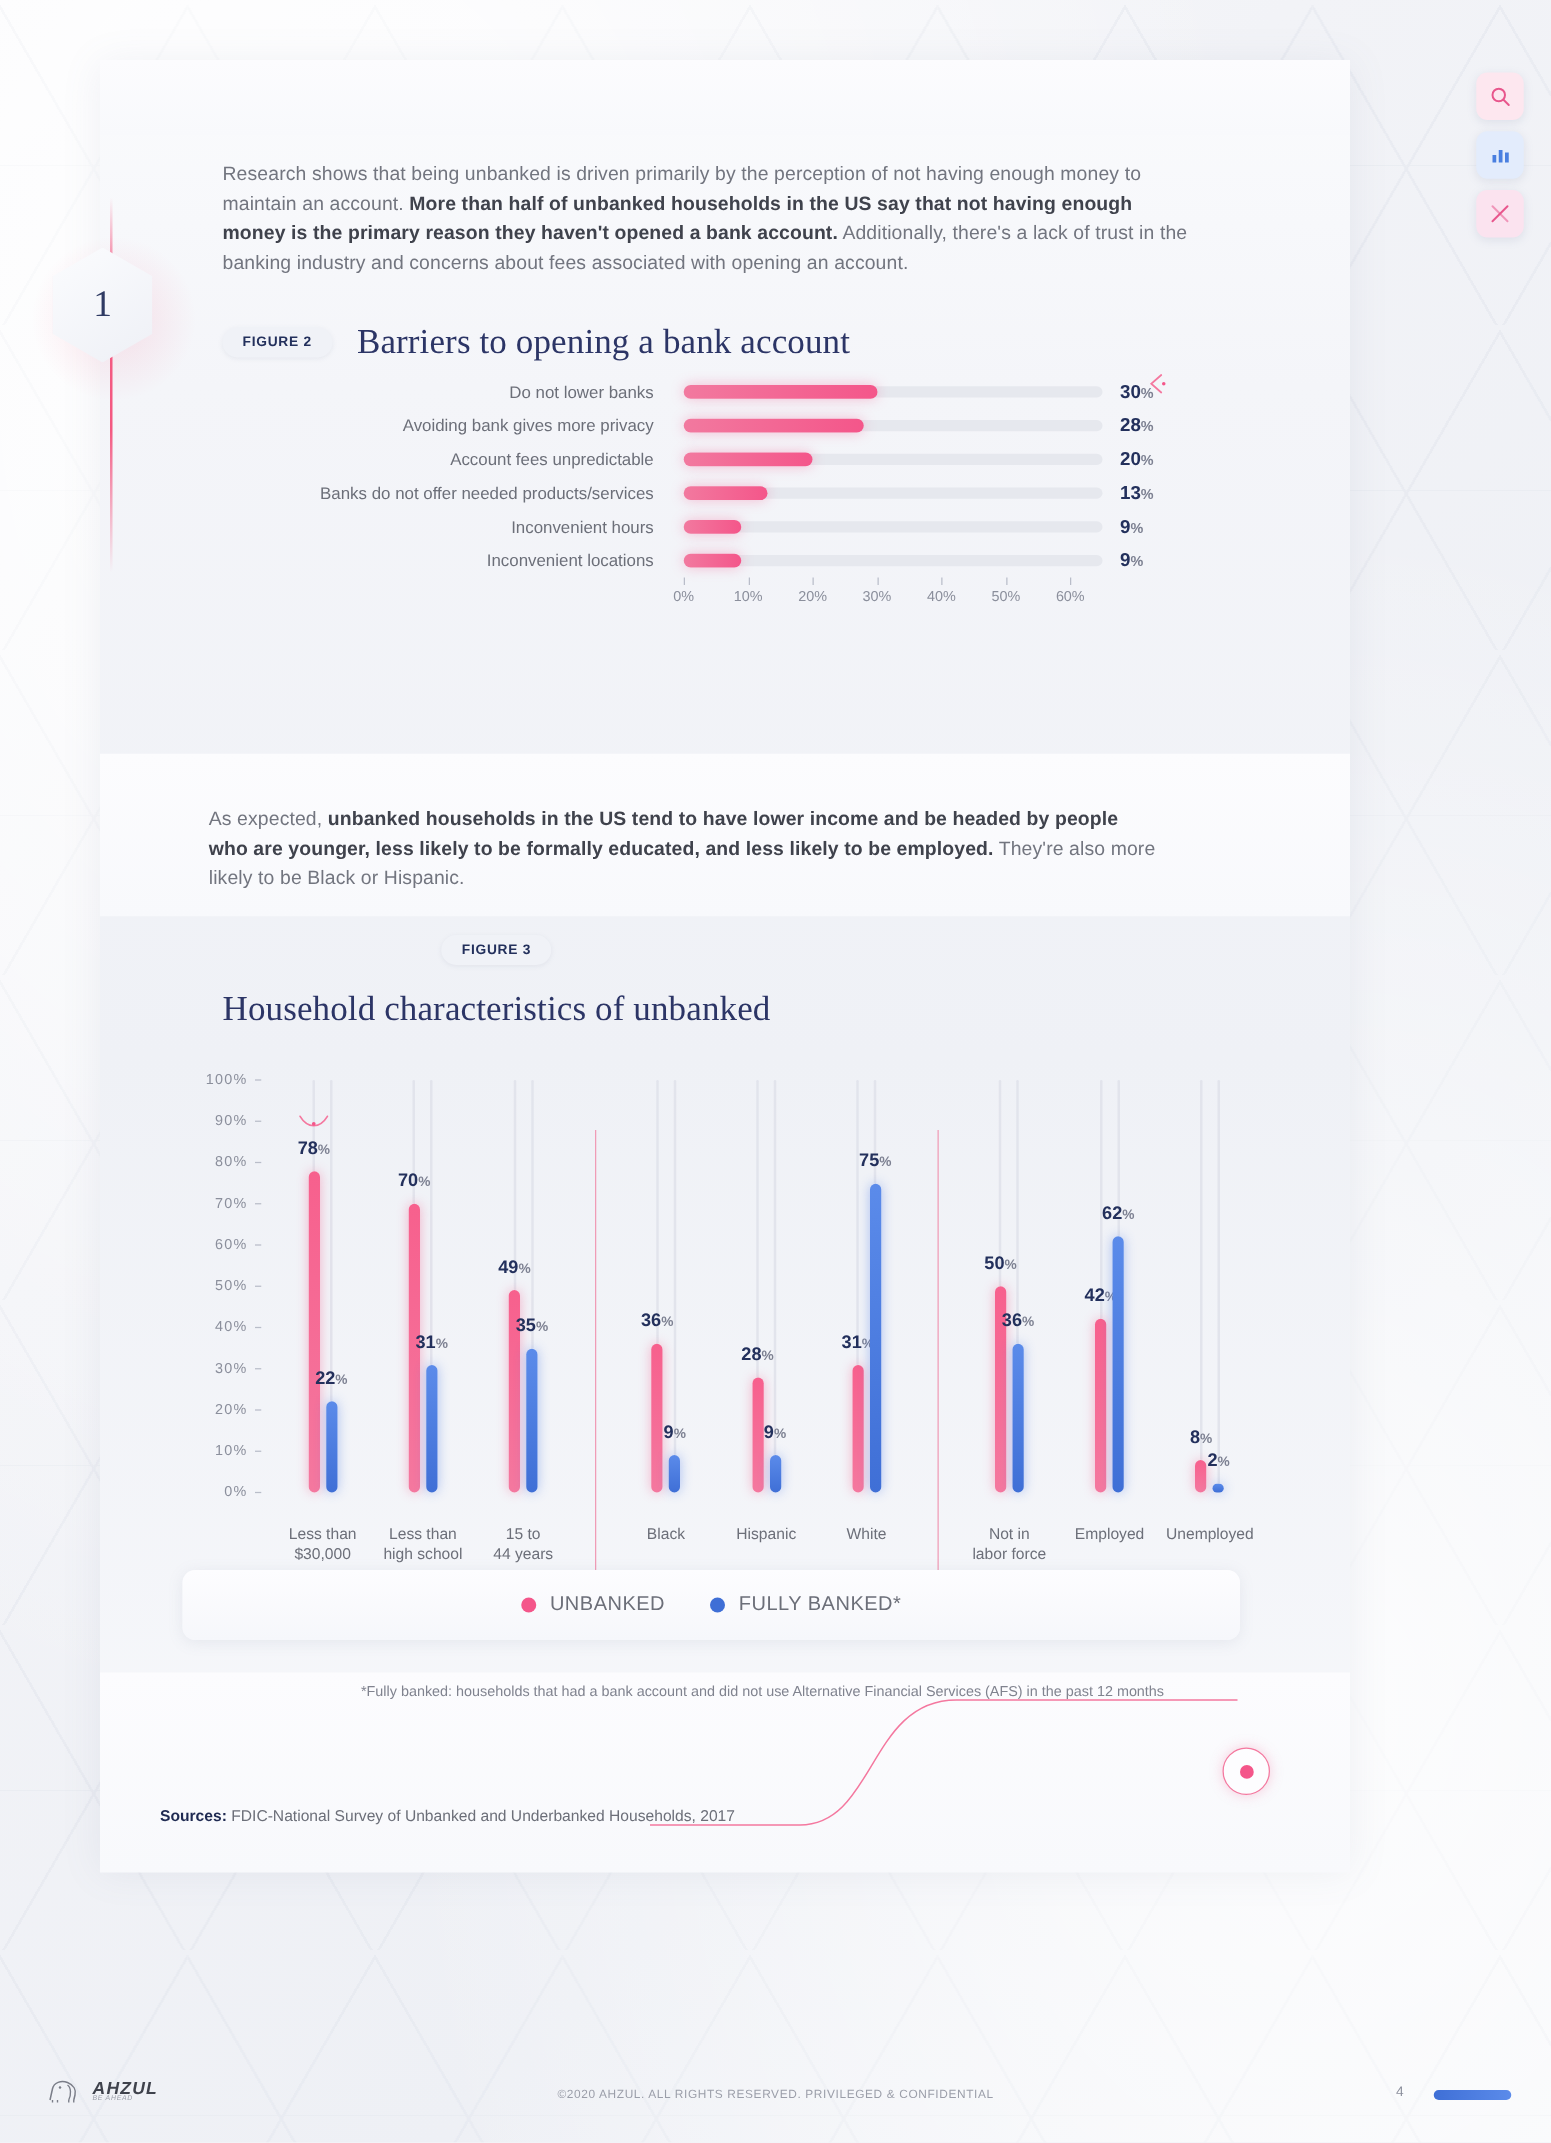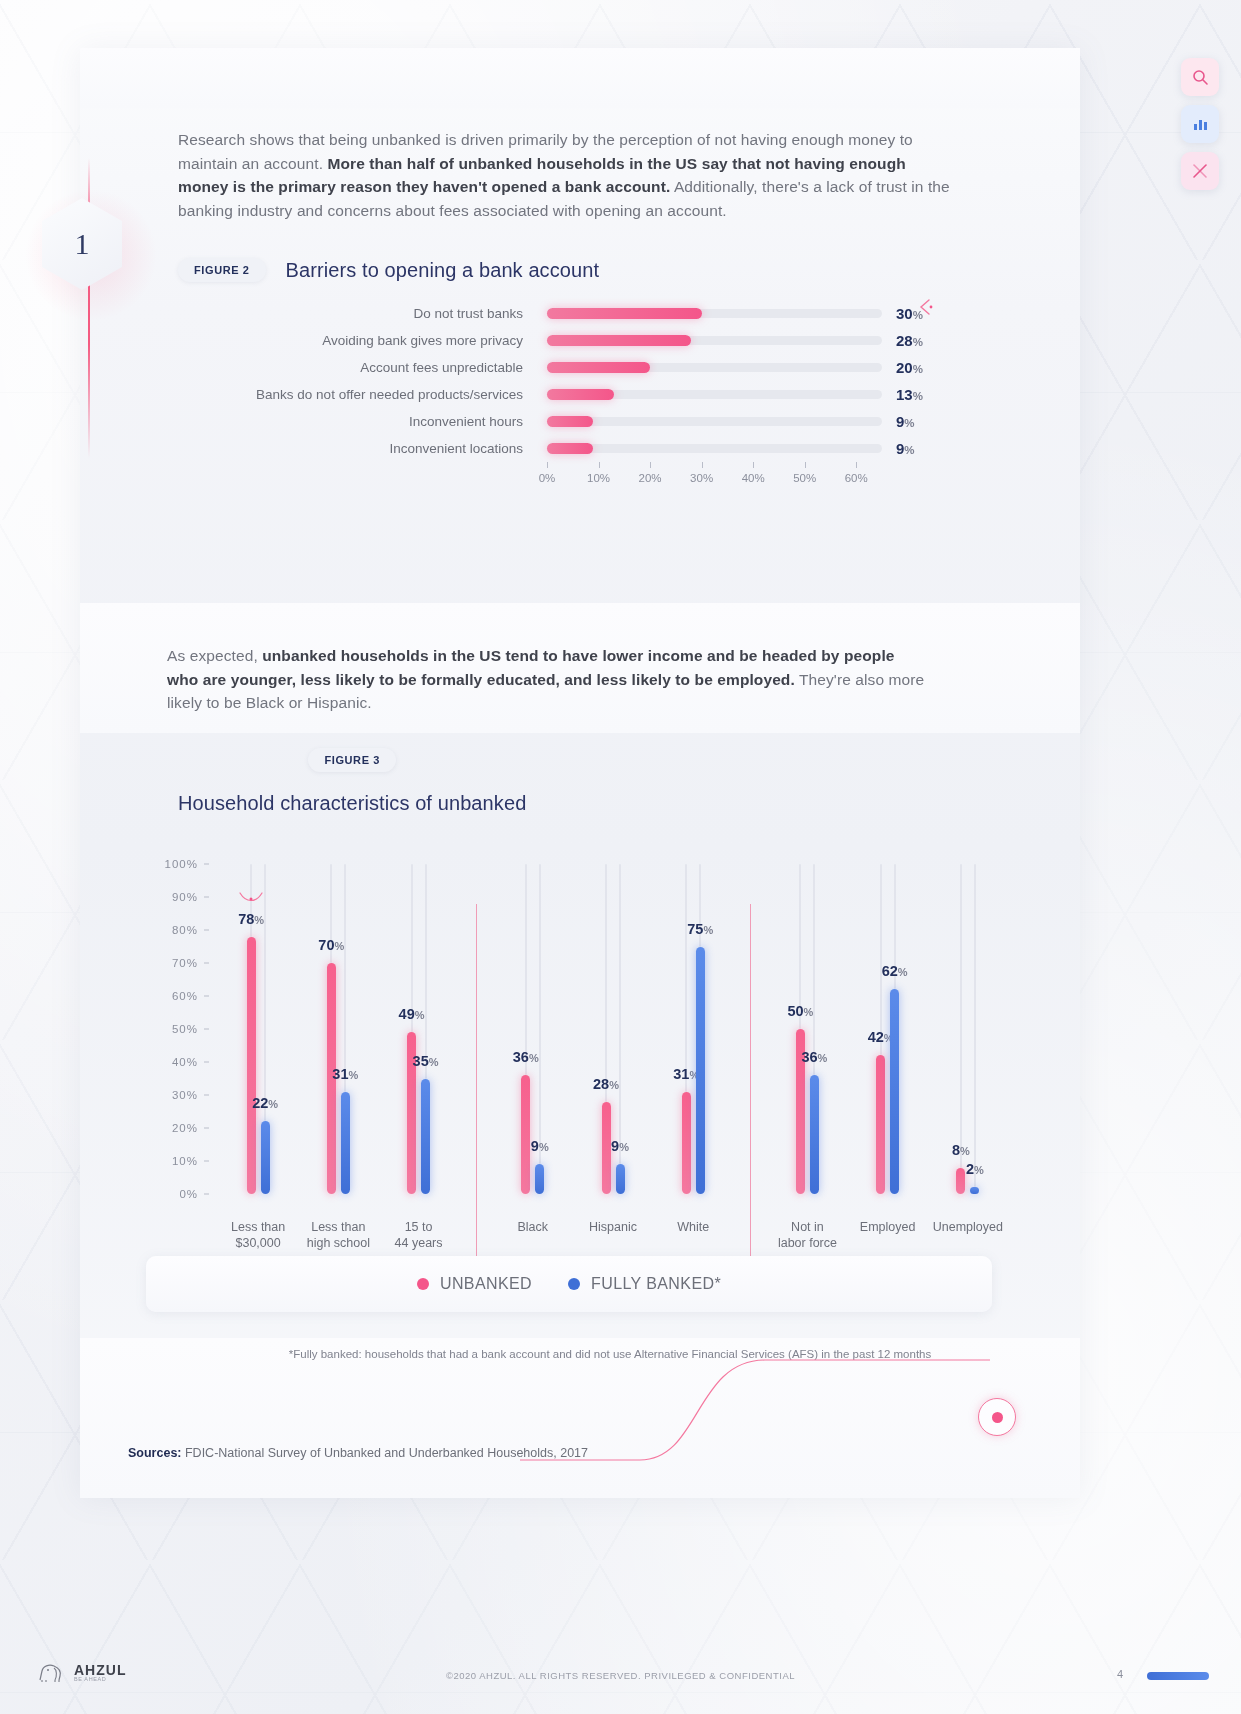--- a/index.html
+++ b/index.html
@@ -55,21 +55,21 @@
   
   .para{position:absolute;font-size:15.5px;line-height:1.52;color:#72757f;letter-spacing:.1px;}
   .para b{color:#3f424c;font-weight:bold;}
   #para1{left:178px;top:128px;width:782px;}
   #para2{left:167px;top:644px;width:760px;}
 
   
   .fighead{position:absolute;display:flex;align-items:center;gap:20px;}
   .figbadge{background:#f0f2f7;border-radius:15px;padding:6px 16px;font-size:11px;font-weight:bold;
     letter-spacing:.6px;color:#23305c;box-shadow:0 1px 4px rgba(120,130,160,.12);}
-  .figtitle{font-family:Liberation Sans, sans-serif;font-size:20px;color:#2c3566;letter-spacing:.1px;}
+  .figtitle{font-family:Liberation Serif, serif;font-size:28px;color:#2c3566;letter-spacing:.1px;}
 
   
   #fig2{position:absolute;left:178px;top:300px;width:790px;}
   .hrow{display:flex;align-items:center;height:27px;}
   .hlabel{width:345px;text-align:right;font-size:13.5px;color:#6c6f79;padding-right:24px;white-space:nowrap;}
   .htrack{position:relative;width:335px;height:9px;background:#e6e8ee;border-radius:5px;}
   .hfill{position:absolute;left:0;top:-1px;height:11px;border-radius:6px;
     background:linear-gradient(90deg,#f2799f 0%,#f4568a 100%);
     box-shadow:0 0 10px rgba(244,100,150,.40);}
   .hval{width:56px;padding-left:14px;font-size:15px;font-weight:bold;color:#23305c;white-space:nowrap;}
@@ -112,21 +112,21 @@
   .sources{position:absolute;left:128px;top:1446px;font-size:12.5px;color:#6c6f79;}
   .sources b{color:#1f2a52;font-weight:bold;}
   .swoosh{position:absolute;left:520px;top:1340px;width:520px;height:130px;}
   .enddot{position:absolute;left:978px;top:1398px;width:36px;height:36px;border-radius:50%;
     border:1.4px solid #f4789f;display:flex;align-items:center;justify-content:center;
     background:#fdfdff;box-shadow:0 0 10px rgba(244,120,160,.35);}
   .enddot span{width:11px;height:11px;border-radius:50%;background:#f4568a;}
 
   
   .footer{position:absolute;left:0;bottom:0;width:1241px;height:66px;}
-  .logo{position:absolute;left:36px;top:14px;display:flex;align-items:center;gap:8px;}
+  .logo{position:absolute;left:36px;top:14px;display:flex;align-items:center;gap:8px;font-style:italic;}
   .logotxt{line-height:1.05;}
   .logotxt .b1{font-size:14px;font-weight:bold;color:#3f424c;letter-spacing:1px;}
   .logotxt .b2{font-size:5.5px;color:#9b9ea9;letter-spacing:.6px;}
   .copyright{position:absolute;left:0;top:22px;width:1241px;text-align:center;font-size:9.5px;
     color:#9b9ea9;letter-spacing:.5px;}
   .pageno{position:absolute;right:118px;top:20px;font-size:11px;color:#8b8f9c;}
   .pagebar{position:absolute;right:32px;top:24px;width:62px;height:8px;border-radius:4px;
     background:linear-gradient(90deg,#3f6fd6,#5b8bea);}
 </style>
 </head>
@@ -175,21 +175,21 @@
 </div>
 
 <div class="fighead" style="left:178px;top:258px;">
   <div class="figbadge">FIGURE 2</div>
   <div class="figtitle">Barriers to opening a bank account</div>
 </div>
 
 <div id="fig2">
   <div id="fig2-rows">
       <div class="hrow">
-        <div class="hlabel">Do not trust banks</div>
+        <div class="hlabel">Do not lower banks</div>
         <div class="htrack">
           <div class="hfill" style="width: 154.615px;"></div>
         </div>
         <div class="hval"><span>30</span><i>%</i></div>
       </div>
       <div class="hrow">
         <div class="hlabel">Avoiding bank gives more privacy</div>
         <div class="htrack">
           <div class="hfill" style="width: 144.308px;"></div>
         </div>

